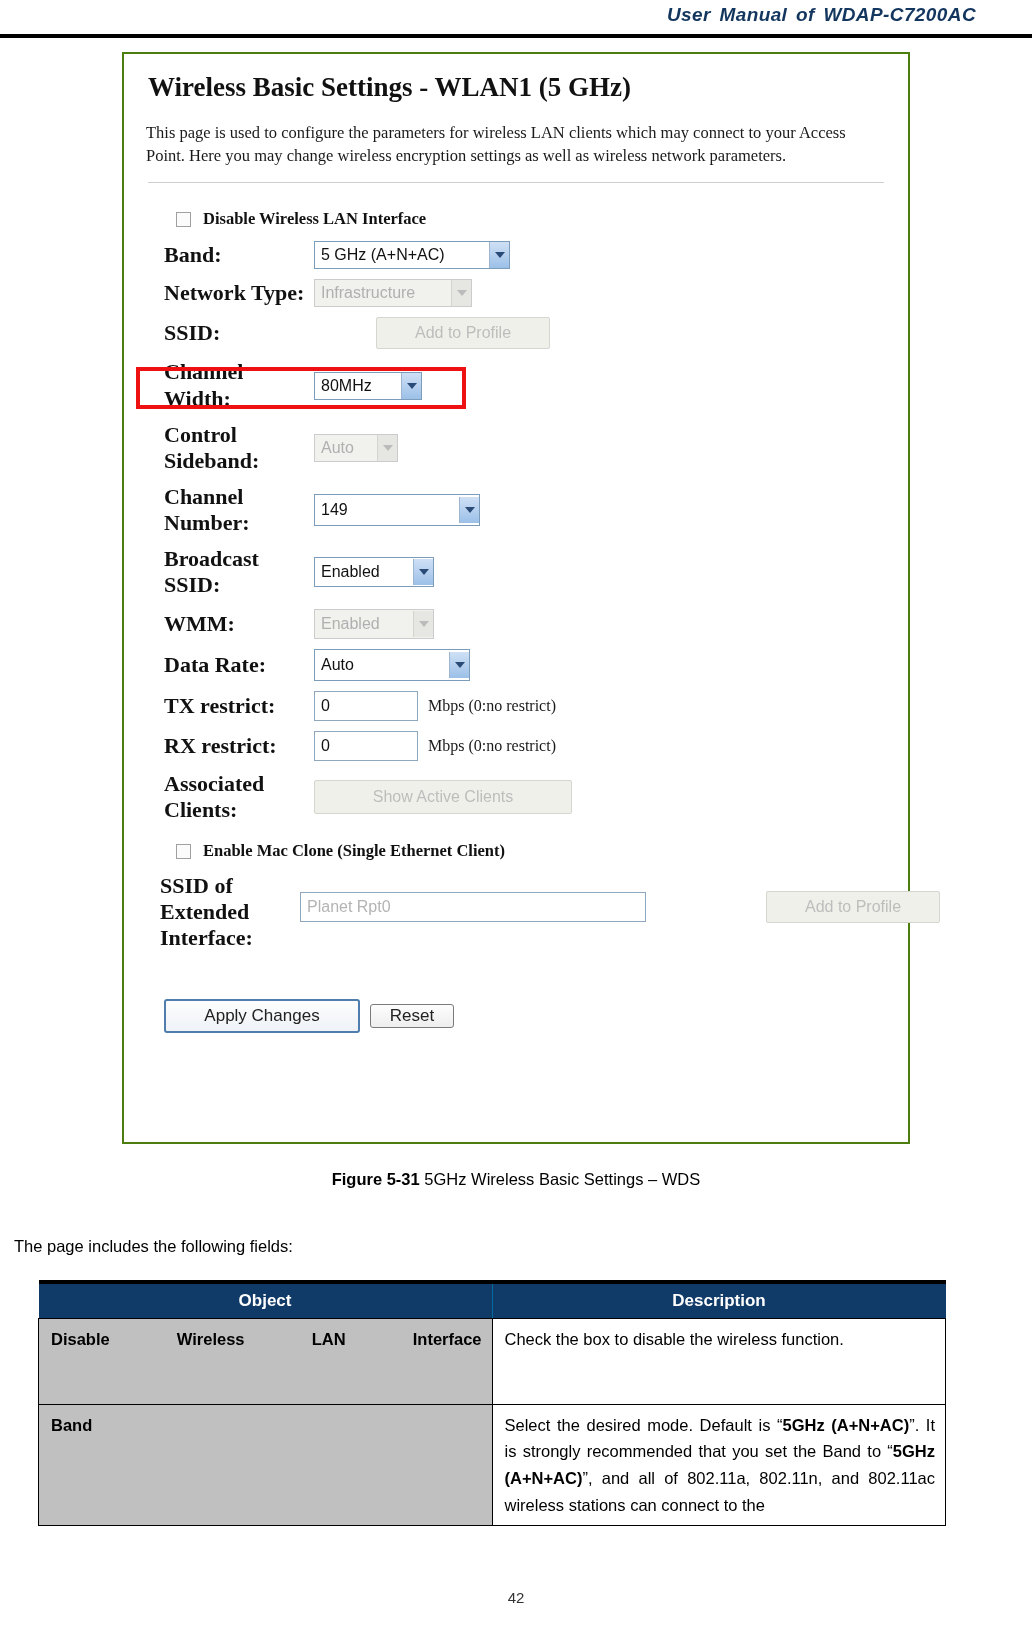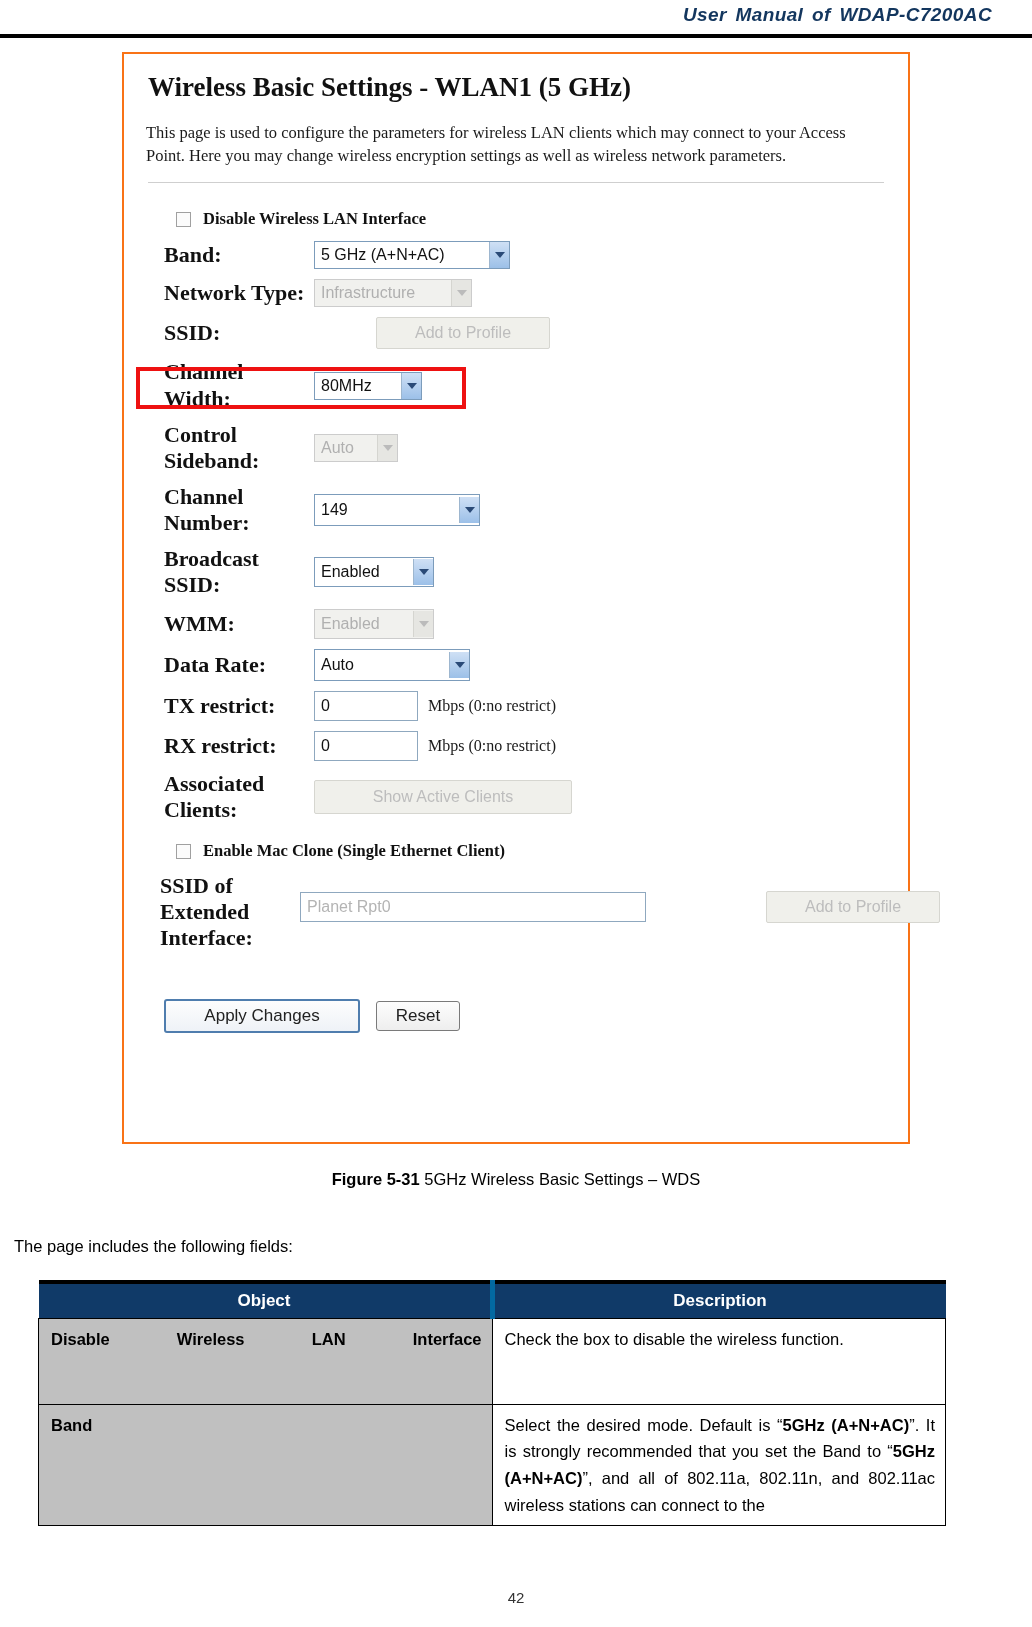--- a/index.html
+++ b/index.html
@@ -9,21 +9,21 @@
     height: 1627px;
     background: #ffffff;
     font-family: "Liberation Sans", sans-serif;
     color: #000000;
     position: relative;
     overflow: hidden;
   }
 
   
   .page-header {
-    padding: 4px 40px 0 36px;
+    padding: 4px 56px 0 36px;
     text-align: right;
   }
   .page-header-title {
     font-family: "Liberation Sans", sans-serif;
     font-weight: bold;
     font-style: italic;
     font-size: 19px;
     color: #13365e;
     letter-spacing: 0.4px;
     word-spacing: 3px;
@@ -37,21 +37,21 @@
 
   
   .screenshot-wrap {
     margin: 14px 0 0 0;
     display: flex;
     justify-content: center;
   }
   .screenshot {
     width: 788px;
     height: 1092px;
-    border: 2px solid #f97316;
+    border: 2px solid #4d7c0f;
     background: #ffffff;
     position: relative;
     padding: 14px 22px 12px 22px;
     font-family: "Liberation Serif", serif;
   }
   .ss-title {
     font-family: "Liberation Serif", serif;
     font-weight: bold;
     font-size: 27px;
     color: #111;
@@ -196,39 +196,39 @@
     left: 12px;
     top: 313px;
     width: 330px;
     height: 42px;
     pointer-events: none;
   }
 
   
   .actions {
     display: flex;
-    gap: 16px;
+    gap: 10px;
     margin: 48px 0 0 18px;
     align-items: center;
   }
   .btn-primary {
     height: 34px;
     min-width: 196px;
     border: 2px solid #4f7dae;
     background: linear-gradient(#fdfdfd, #eef2f7);
     font-family: "Liberation Sans", sans-serif;
     font-size: 17px;
     color: #222;
     display: inline-flex;
     align-items: center;
     justify-content: center;
     border-radius: 3px;
   }
   .btn-normal {
-    height: 30px;
+    height: 24px;
     min-width: 84px;
     border: 1px solid #7a7a7a;
     background: linear-gradient(#fdfdfd, #eeeeee);
     font-family: "Liberation Sans", sans-serif;
     font-size: 17px;
     color: #222;
     display: inline-flex;
     align-items: center;
     justify-content: center;
     border-radius: 3px;
@@ -261,21 +261,21 @@
     border-top: 4px solid #000;
   }
   table.spec th {
     background: #103a68;
     color: #ffffff;
     font-family: "Liberation Sans", sans-serif;
     font-size: 17px;
     font-weight: bold;
     height: 36px;
     text-align: center;
-    border-right: 5px solid #0369a1;
+    border-right: 1px solid #0369a1;
     border-bottom: 1px solid #000;
   }
   table.spec th:last-child { border-right: 0; }
   table.spec td {
     border: 1px solid #000;
     vertical-align: top;
     font-family: "Liberation Sans", sans-serif;
     font-size: 16.5px;
     line-height: 1.62;
     padding: 7px 10px 7px 12px;

